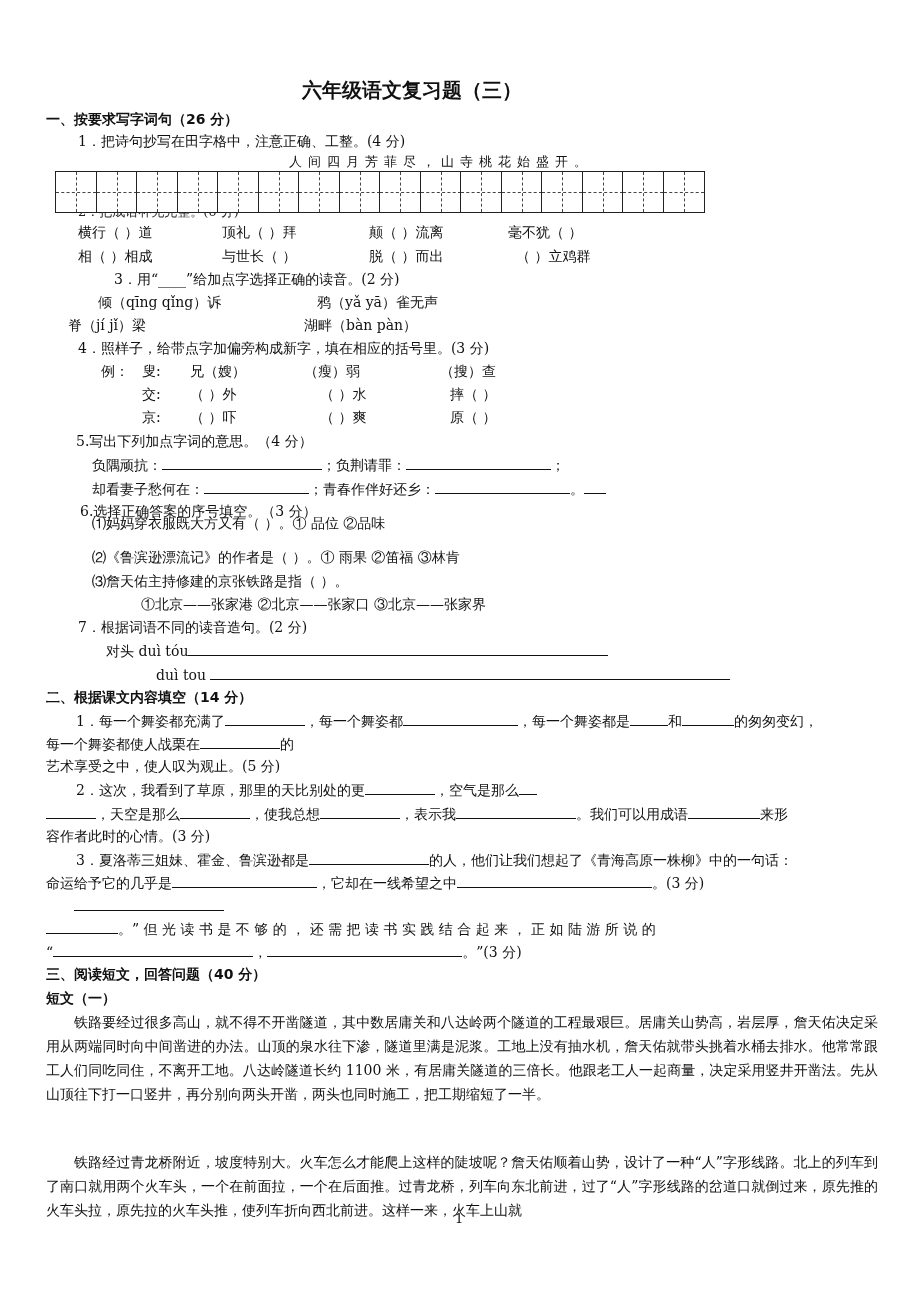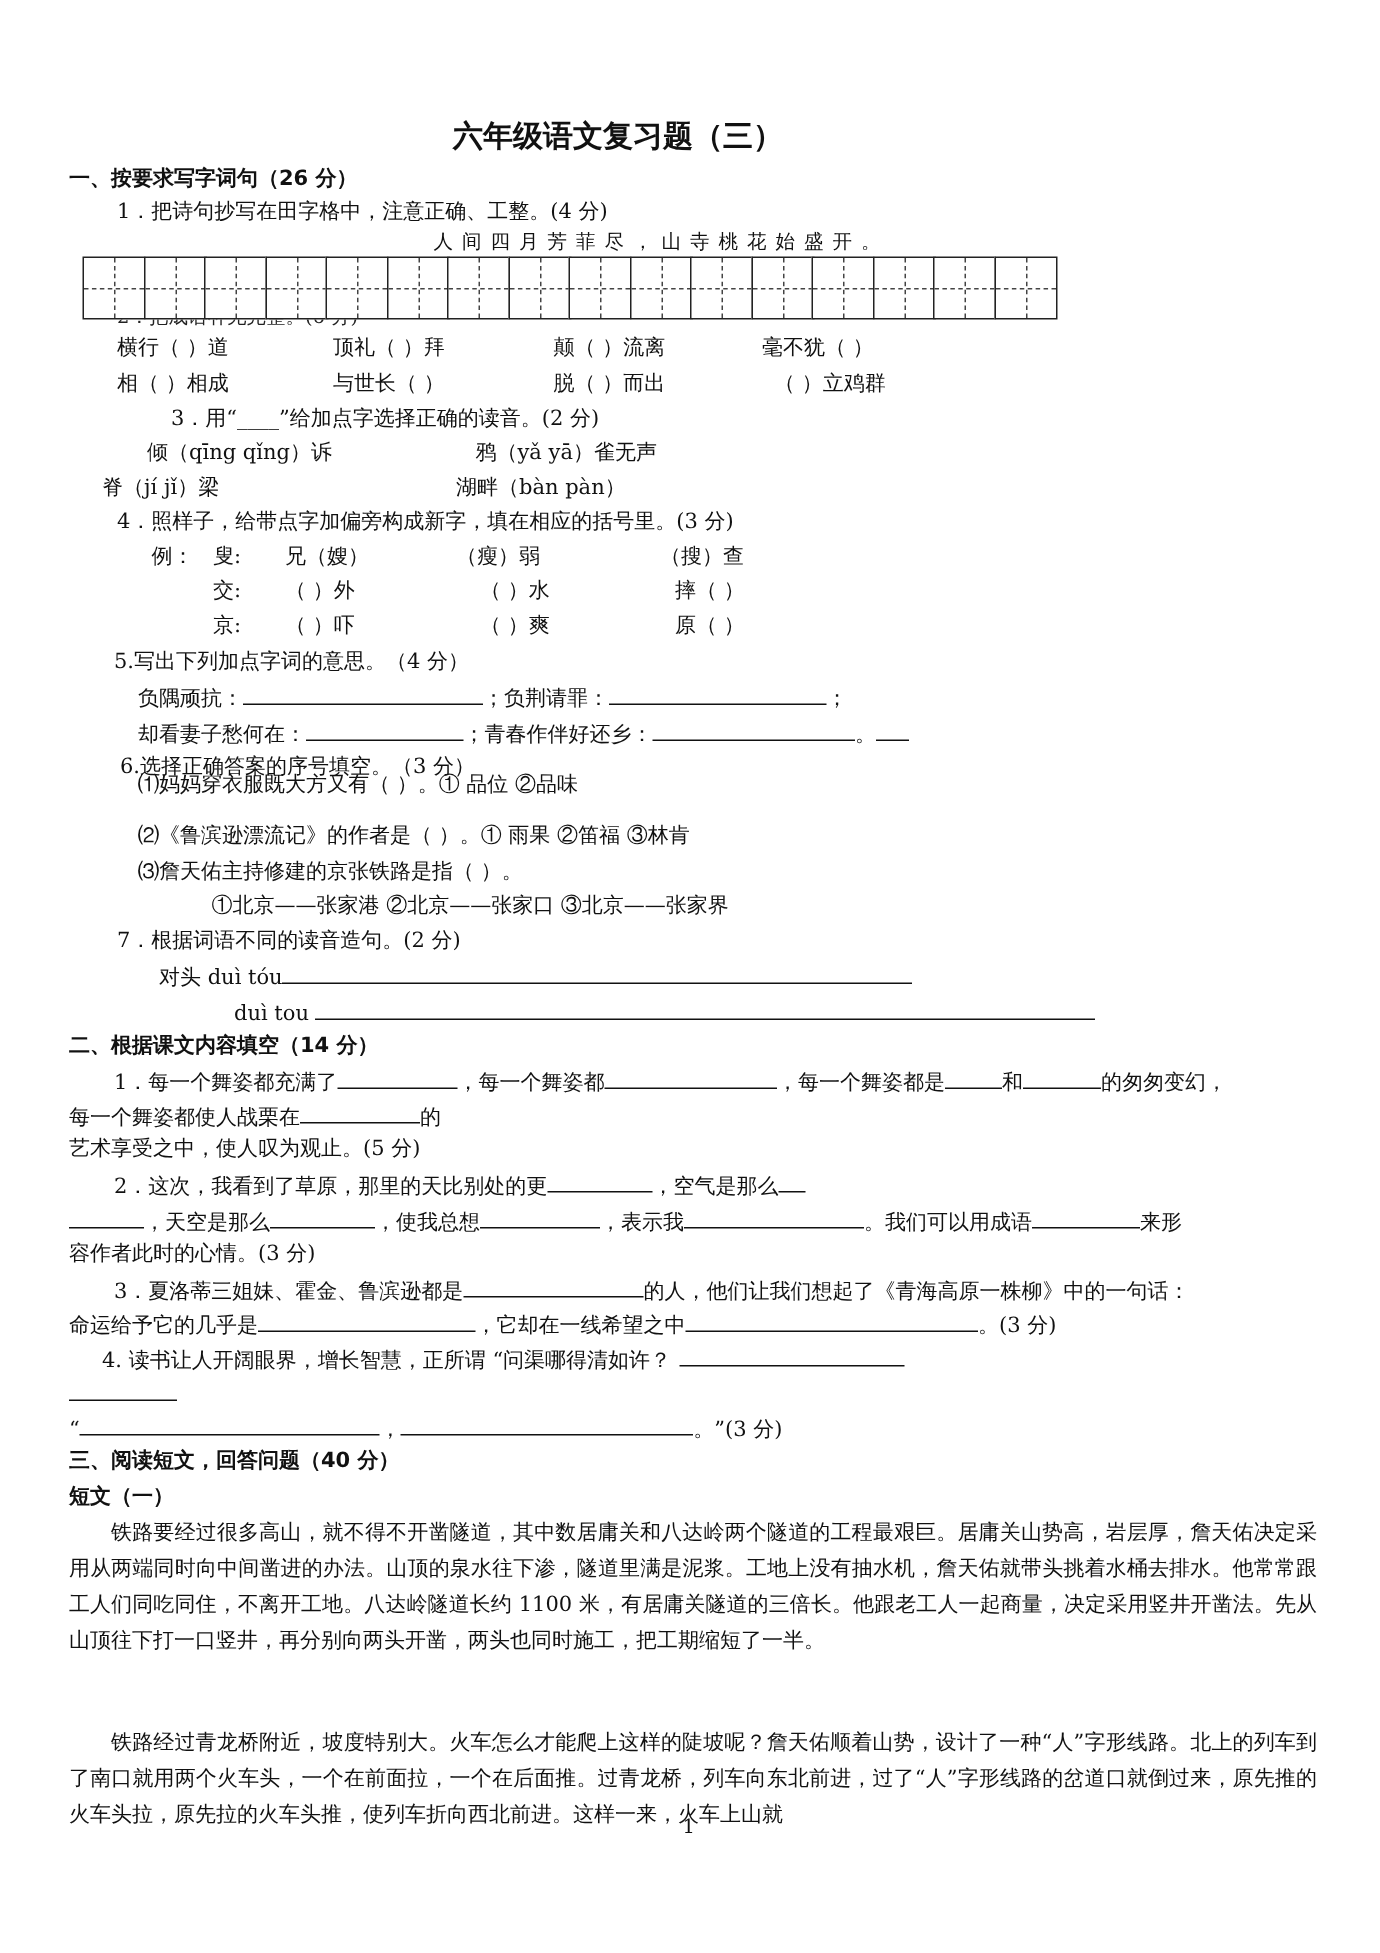--- a/index.html
+++ b/index.html
@@ -119,24 +119,24 @@
 <div class="abs" style="left:46px;top:829px;">容作者此时的心情。(3 分)</div>
 
 <div class="abs" style="left:76px;top:852px;">
   <span>3．夏洛蒂三姐妹、霍金、鲁滨逊都是</span><span class="blank" style="width:120px"></span><span>的人，他们让我们想起了《青海高原一株柳》中的一句话：</span>
 </div>
 <div class="abs" style="left:46px;top:875px;">
   <span>命运给予它的几乎是</span><span class="blank" style="width:145px"></span><span>，它却在一线希望之中</span><span class="blank" style="width:195px"></span><span>。(3 分)</span>
 </div>
 
 <div class="abs" style="left:68px;top:898px;">
-  <span>4. 读书让人开阔眼界，增长智慧，正所谓 “问渠哪得清如许？</span><span class="blank" style="width:150px;margin-left:6px"></span>
+  <span class="blank" style="width:150px;margin-left:6px"></span>
 </div>
 <div class="abs" style="left:46px;top:921px;width:832px;">
-  <span class="blank" style="width:72px"></span>
+  <span class="blank" style="width:72px"></span><span>。” 但 光 读 书 是 不 够 的 ， 还 需 把 读 书 实 践 结 合 起 来 ， 正 如 陆 游 所 说 的</span>
 </div>
 <div class="abs" style="left:46px;top:944px;">
   <span>“</span><span class="blank" style="width:200px"></span><span>，</span><span class="blank" style="width:195px"></span><span>。”(3 分)</span>
 </div>
 
 <div class="abs sec" style="left:46px;top:967px;">三、阅读短文，回答问题（40 分）</div>
 <div class="abs sec" style="left:46px;top:991px;">短文（一）</div>
 <div class="para indent" style="top:1010px;">铁路要经过很多高山，就不得不开凿隧道，其中数居庸关和八达岭两个隧道的工程最艰巨。居庸关山势高，岩层厚，詹天佑决定采用从两端同时向中间凿进的办法。山顶的泉水往下渗，隧道里满是泥浆。工地上没有抽水机，詹天佑就带头挑着水桶去排水。他常常跟工人们同吃同住，不离开工地。八达岭隧道长约 1100 米，有居庸关隧道的三倍长。他跟老工人一起商量，决定采用竖井开凿法。先从山顶往下打一口竖井，再分别向两头开凿，两头也同时施工，把工期缩短了一半。</div>
 <div class="para indent" style="top:1130px;margin-top:20px;">铁路经过青龙桥附近，坡度特别大。火车怎么才能爬上这样的陡坡呢？詹天佑顺着山势，设计了一种“人”字形线路。北上的列车到了南口就用两个火车头，一个在前面拉，一个在后面推。过青龙桥，列车向东北前进，过了“人”字形线路的岔道口就倒过来，原先推的火车头拉，原先拉的火车头推，使列车折向西北前进。这样一来，火车上山就</div>
 

